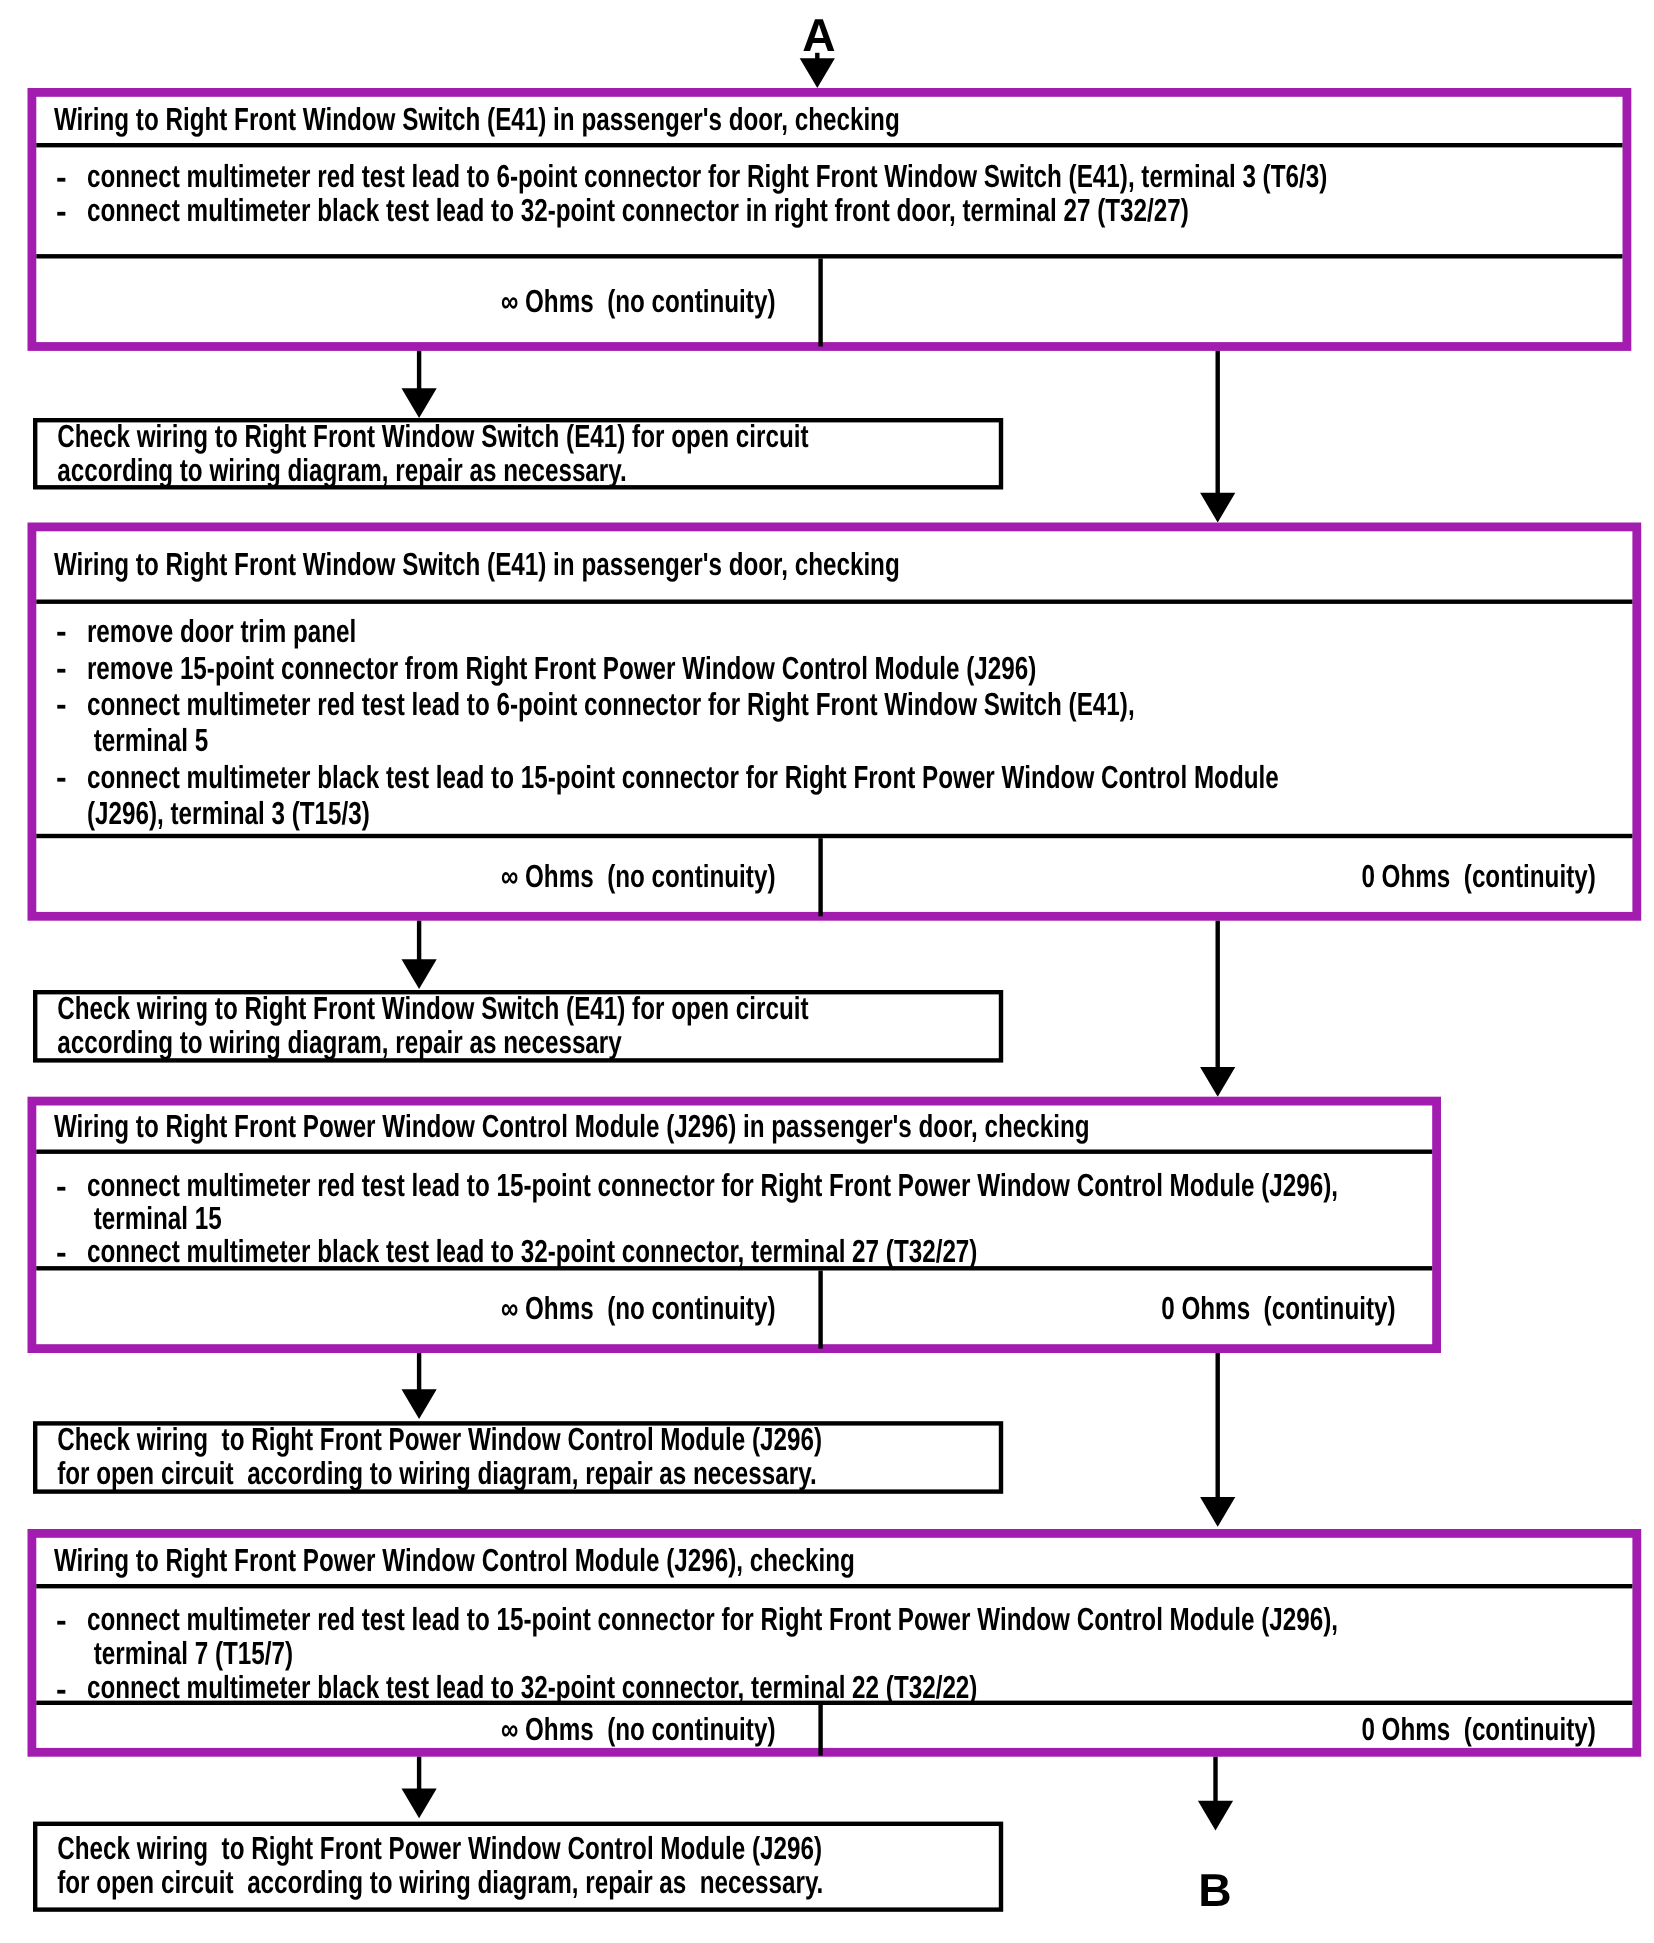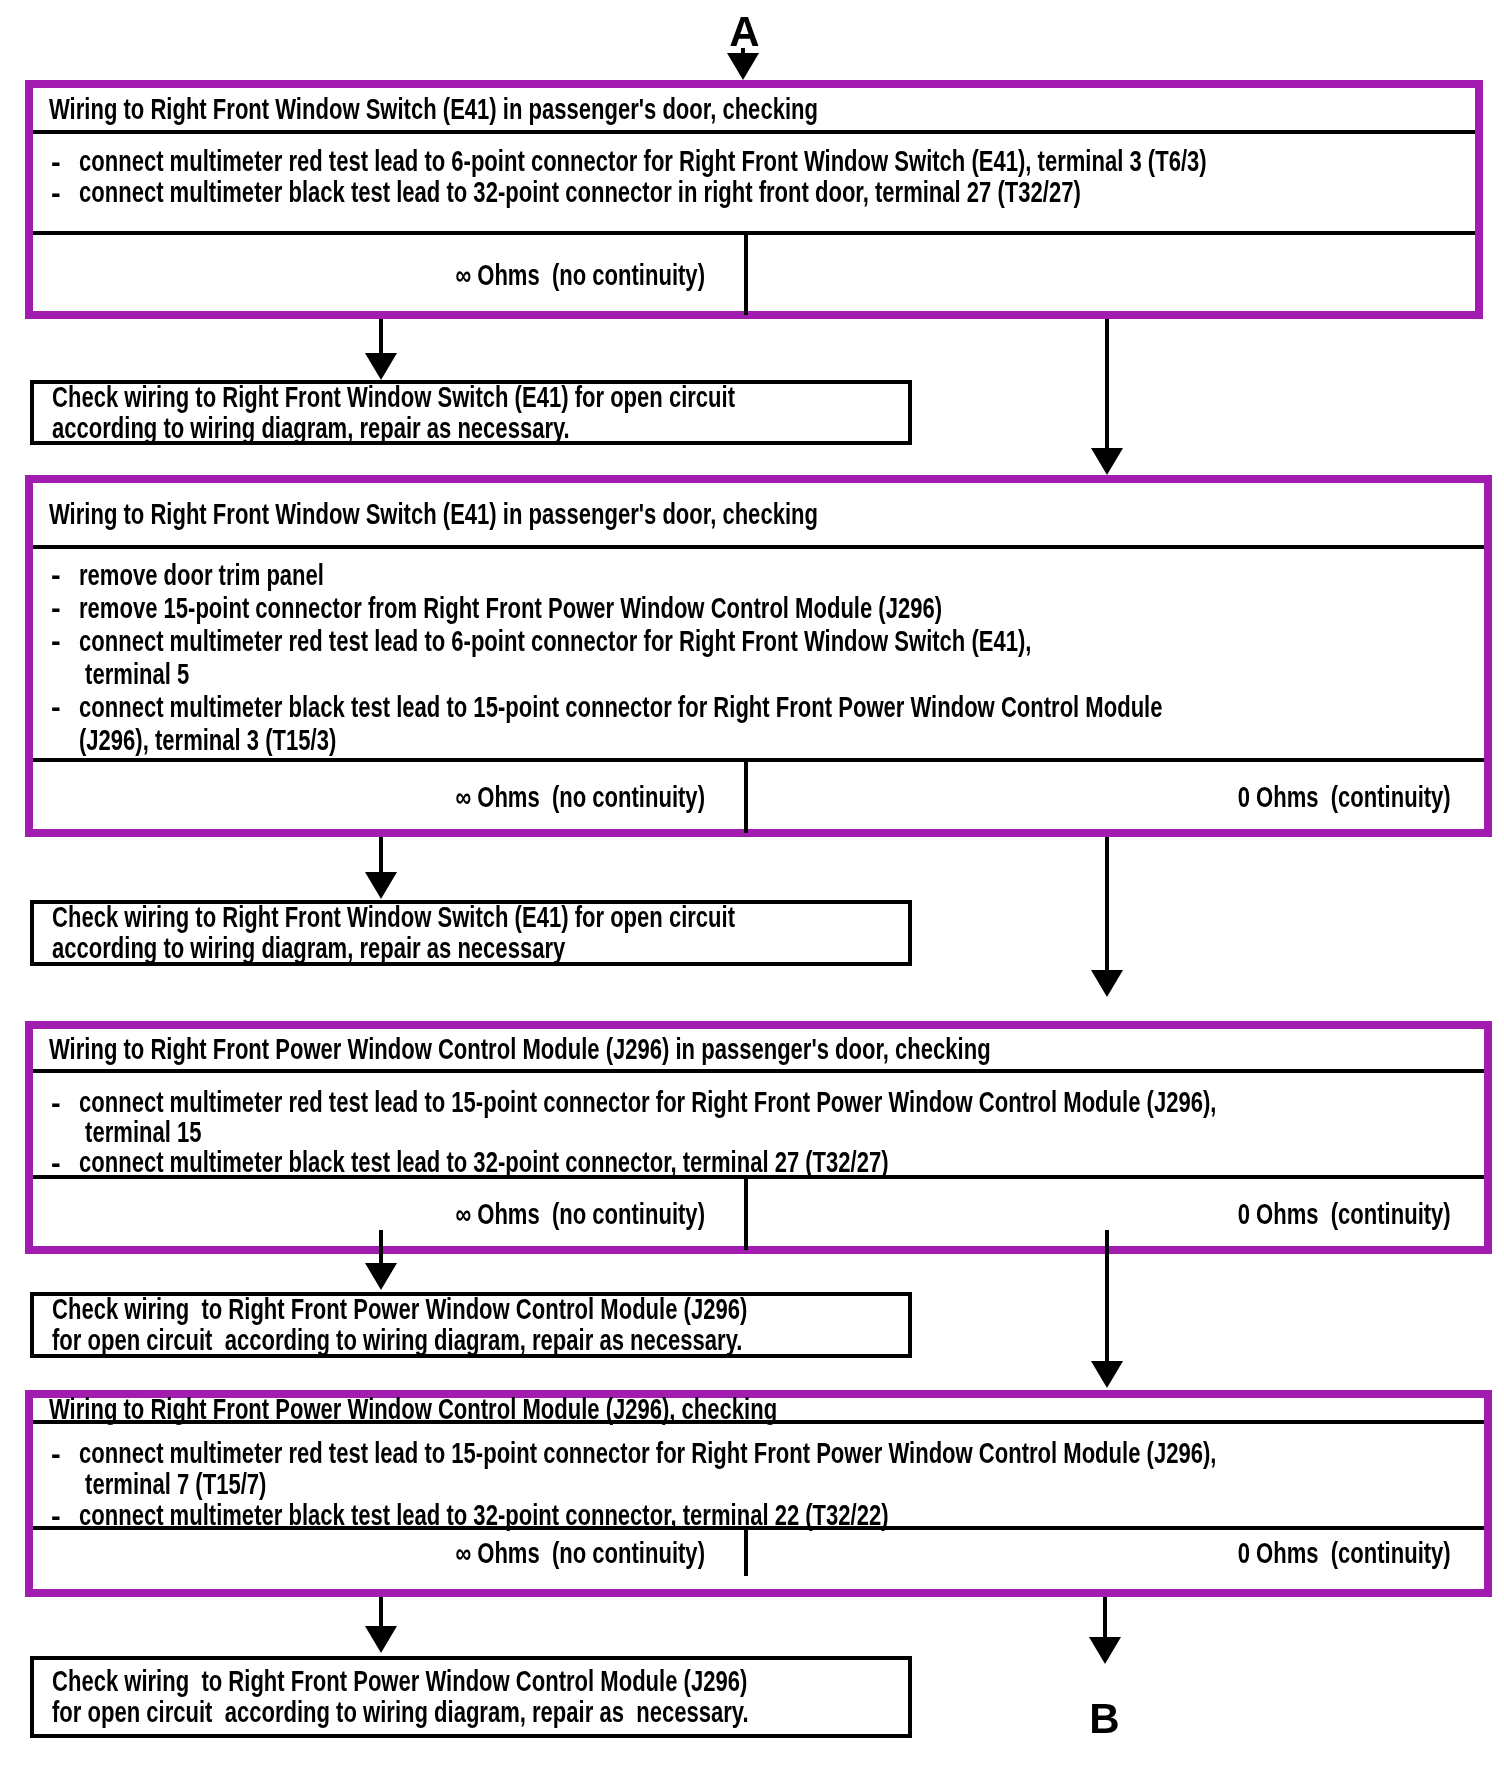--- a/index.html
+++ b/index.html
@@ -112,21 +112,21 @@
   <div class="vline" style="left:379px;top:837px;height:37px;"></div>
   <div class="ahead" style="left:365px;top:872px;"></div>
   <div class="vline" style="left:1105px;top:837px;height:134px;"></div>
   <div class="ahead" style="left:1091px;top:970px;"></div>
 
   <div class="cbox" style="left:30px;top:900px;width:882px;height:66px;">
     <span class="t">Check wiring to Right Front Window Switch (E41) for open circuit
 according to wiring diagram, repair as necessary</span>
   </div>
 
-  <div class="fbox" style="left:25px;top:997px;width:1467px;height:233px;margin-top:24px;">
+  <div class="fbox" style="left:25px;top:997px;width:1285px;height:233px;">
     <div class="row-title" style="height:44px;">
       <span class="t">Wiring to Right Front Power Window Control Module (J296) in passenger's door, checking</span>
     </div>
     <div class="row-body" style="height:106px;padding-top:14px;">
       <div class="step">
         <span class="dash">-</span>
         <span class="t" style="line-height:30px;">connect multimeter red test lead to 15-point connector for Right Front Power Window Control Module (J296),
  terminal 15</span>
       </div>
       <div class="step">
@@ -148,21 +148,21 @@
   <div class="ahead" style="left:365px;top:1263px;"></div>
   <div class="vline" style="left:1105px;top:1230px;height:132px;"></div>
   <div class="ahead" style="left:1091px;top:1361px;"></div>
 
   <div class="cbox" style="left:30px;top:1292px;width:882px;height:66px;">
     <span class="t">Check wiring  to Right Front Power Window Control Module (J296)
 for open circuit  according to wiring diagram, repair as necessary.</span>
   </div>
 
   <div class="fbox" style="left:25px;top:1390px;width:1467px;height:207px;">
-    <div class="row-title" style="height:26px;">
+    <div class="row-title" style="height:46px;">
       <span class="t">Wiring to Right Front Power Window Control Module (J296), checking</span>
     </div>
     <div class="row-body" style="height:106px;padding-top:14px;">
       <div class="step">
         <span class="dash">-</span>
         <span class="t" style="line-height:31px;">connect multimeter red test lead to 15-point connector for Right Front Power Window Control Module (J296),
  terminal 7 (T15/7)</span>
       </div>
       <div class="step">
         <span class="dash">-</span>

